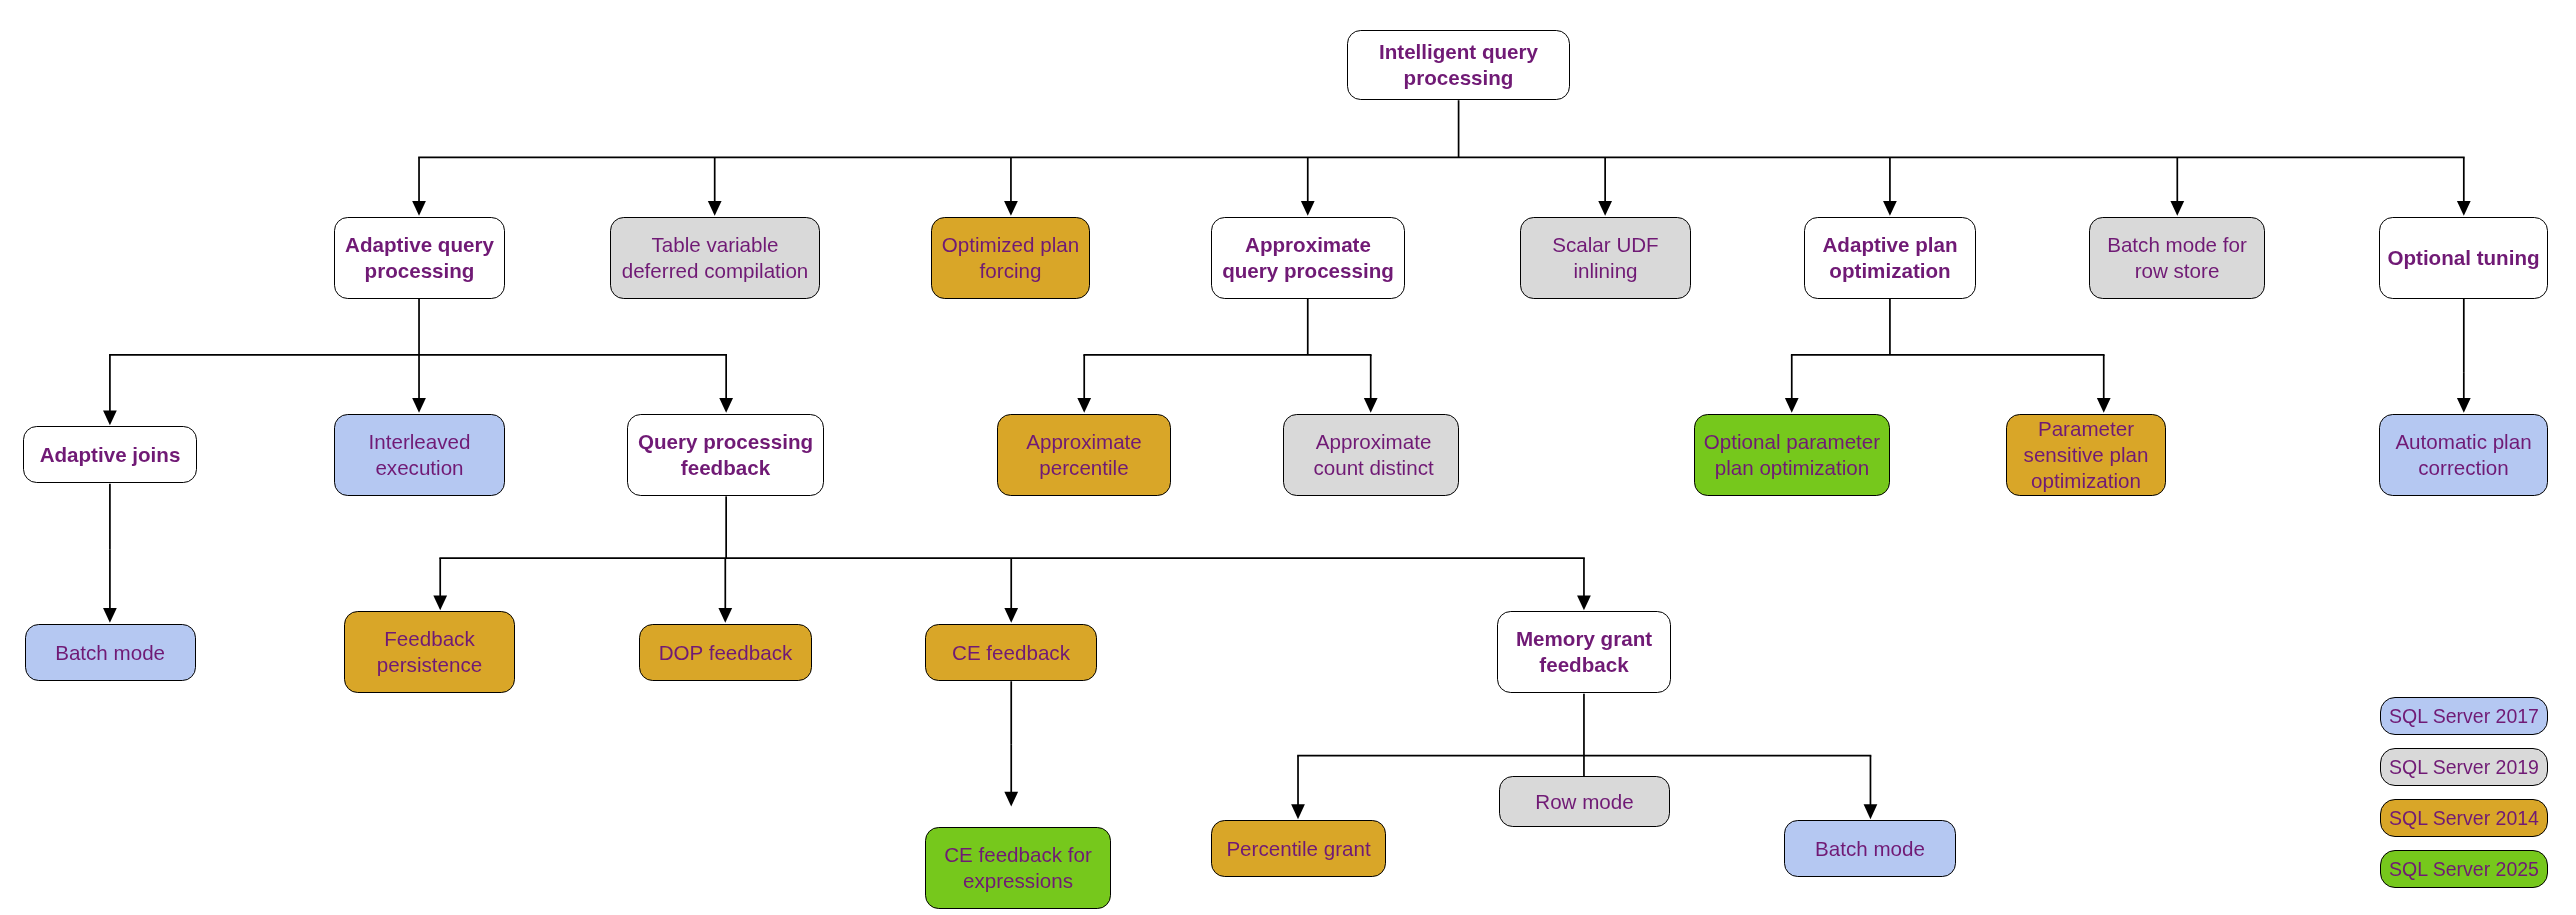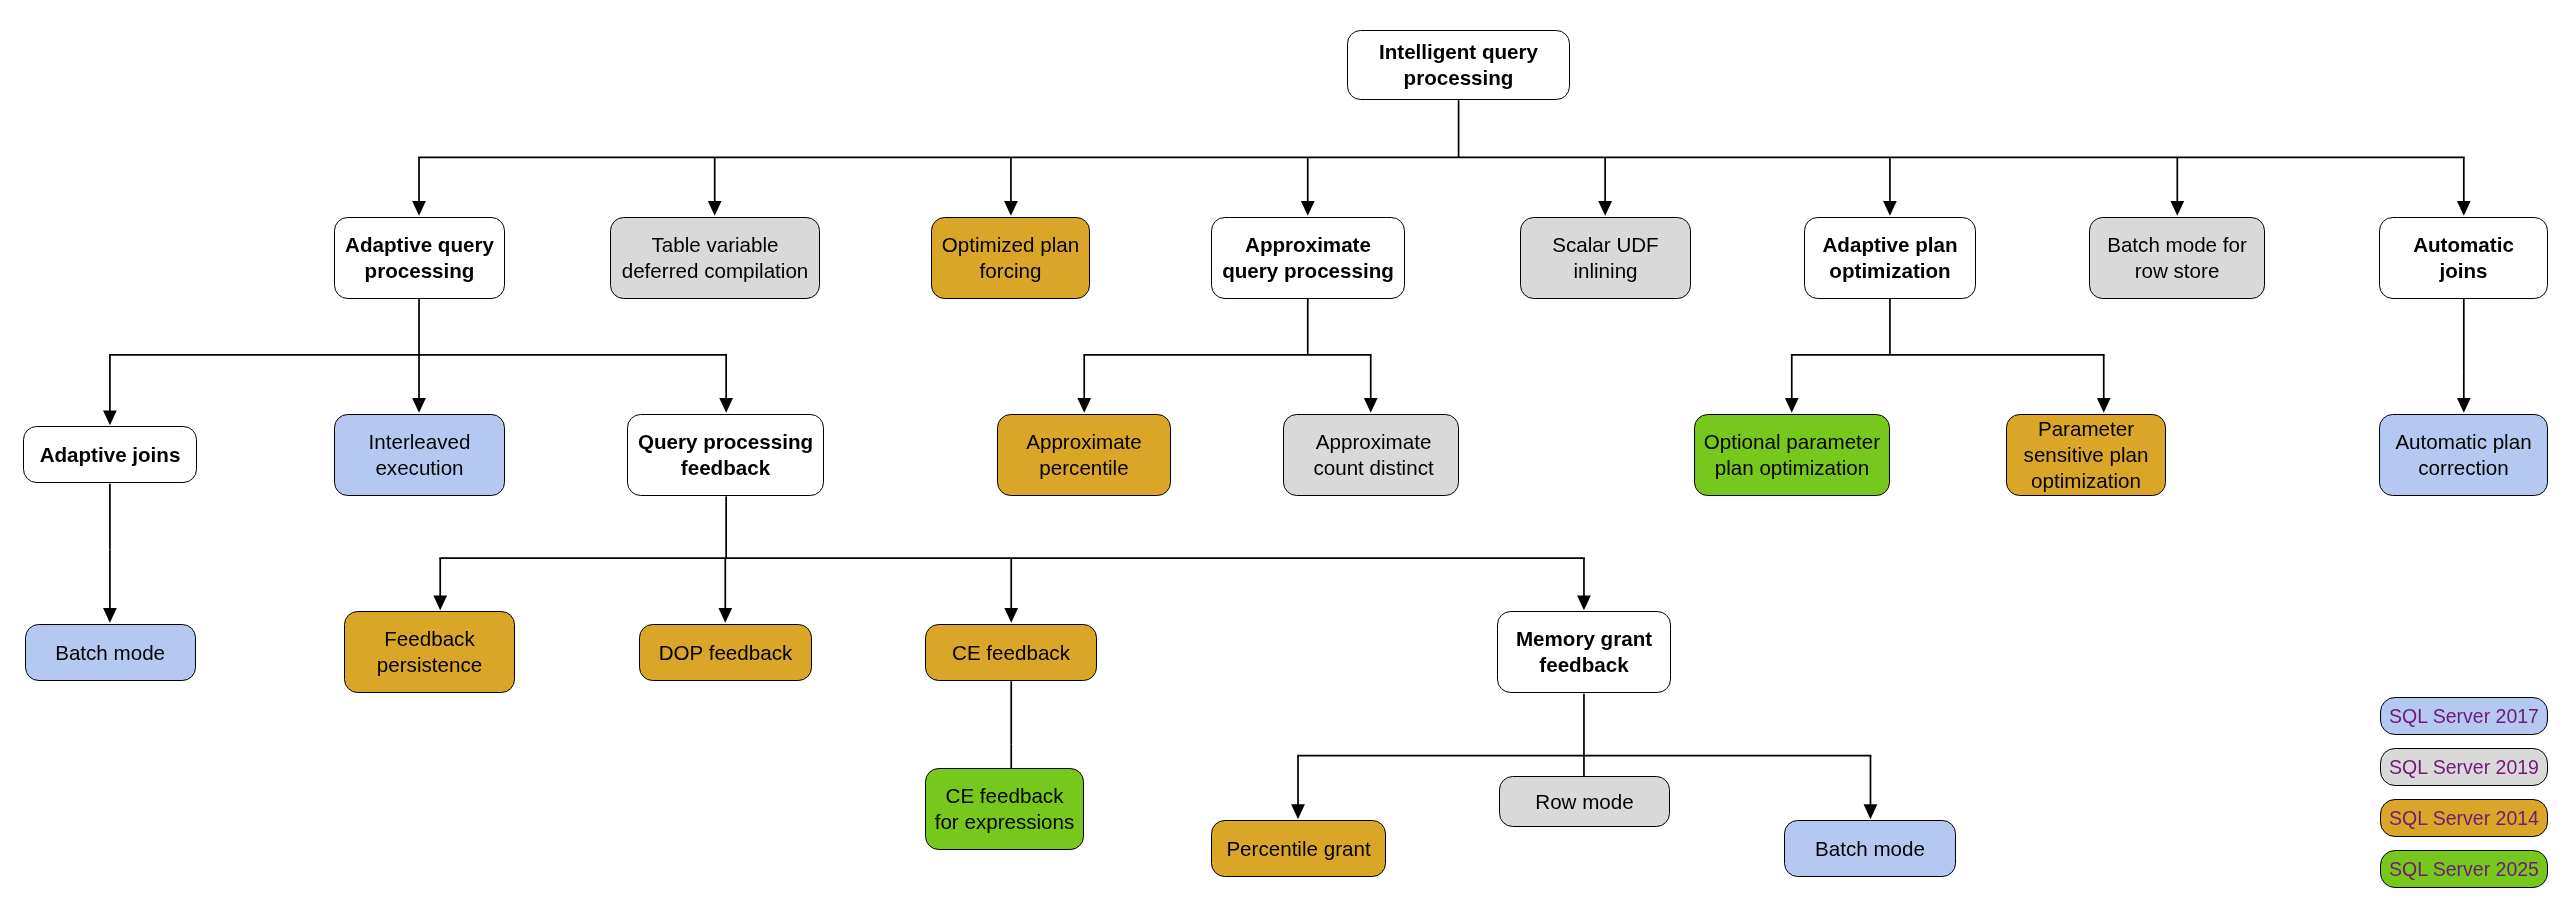--- a/index.html
+++ b/index.html
@@ -26,21 +26,21 @@
     box-sizing: border-box;
     display: flex;
     align-items: center;
     justify-content: center;
     text-align: center;
     border: 1.7px solid #000000;
     border-radius: 13.7px;
     font-size: 20.6px;
     line-height: 1.26;
     padding: 0 6.9px;
-    color: #000000;
+    color: #701a75;
     background: #ffffff;
   }
   .node--hub {
     font-weight: 700;
   }
   .legend-pill {
     position: absolute;
     box-sizing: border-box;
     display: flex;
     align-items: center;
@@ -125,35 +125,35 @@
     </svg>
 
 <div class="node node--hub" style="left: 1347px; top: 30px; width: 223px; height: 70px; background: rgb(255, 255, 255);">Intelligent query processing</div>
     <div class="node node--hub" style="left: 334px; top: 217px; width: 171px; height: 82px; background: rgb(255, 255, 255);">Adaptive query processing</div>
     <div class="node" style="left: 610px; top: 217px; width: 210px; height: 82px; background: rgb(217, 217, 217);">Table variable deferred compilation</div>
     <div class="node" style="left: 931px; top: 217px; width: 159px; height: 82px; background: rgb(217, 166, 40);">Optimized plan forcing</div>
     <div class="node node--hub" style="left: 1211px; top: 217px; width: 194px; height: 82px; background: rgb(255, 255, 255);">Approximate query processing</div>
     <div class="node" style="left: 1520px; top: 217px; width: 171px; height: 82px; background: rgb(217, 217, 217);">Scalar UDF inlining</div>
     <div class="node node--hub" style="left: 1804px; top: 217px; width: 172px; height: 82px; background: rgb(255, 255, 255);">Adaptive plan optimization</div>
     <div class="node" style="left: 2089px; top: 217px; width: 176px; height: 82px; background: rgb(217, 217, 217);">Batch mode for row store</div>
-    <div class="node node--hub" style="left: 2379px; top: 217px; width: 169px; height: 82px; background: rgb(255, 255, 255);">Automatic joins</div>
+    <div class="node node--hub" style="left: 2379px; top: 217px; width: 169px; height: 82px; background: rgb(255, 255, 255);">Optional tuning</div>
     <div class="node node--hub" style="left: 23px; top: 426px; width: 174px; height: 57px; background: rgb(255, 255, 255);">Adaptive joins</div>
     <div class="node" style="left: 334px; top: 414px; width: 171px; height: 82px; background: rgb(181, 200, 242);">Interleaved execution</div>
     <div class="node node--hub" style="left: 627px; top: 414px; width: 197px; height: 82px; background: rgb(255, 255, 255);">Query processing feedback</div>
     <div class="node" style="left: 997px; top: 414px; width: 174px; height: 82px; background: rgb(217, 166, 40);">Approximate percentile</div>
     <div class="node" style="left: 1283px; top: 414px; width: 176px; height: 82px; background: rgb(217, 217, 217); padding-left: 12px;">Approximate count distinct</div>
     <div class="node" style="left: 1694px; top: 414px; width: 196px; height: 82px; background: rgb(118, 200, 28);">Optional parameter plan optimization</div>
     <div class="node" style="left: 2006px; top: 414px; width: 160px; height: 82px; background: rgb(217, 166, 40);">Parameter sensitive plan optimization</div>
     <div class="node" style="left: 2379px; top: 414px; width: 169px; height: 82px; background: rgb(181, 200, 242);">Automatic plan correction</div>
     <div class="node" style="left: 24.6px; top: 624px; width: 171px; height: 57px; background: rgb(181, 200, 242);">Batch mode</div>
     <div class="node" style="left: 344px; top: 611px; width: 171px; height: 82px; background: rgb(217, 166, 40);">Feedback persistence</div>
     <div class="node" style="left: 639px; top: 624px; width: 173px; height: 57px; background: rgb(217, 166, 40);">DOP feedback</div>
     <div class="node" style="left: 925px; top: 624px; width: 172px; height: 57px; background: rgb(217, 166, 40);">CE feedback</div>
     <div class="node node--hub" style="left: 1497px; top: 611px; width: 174px; height: 82px; background: rgb(255, 255, 255);">Memory grant feedback</div>
-    <div class="node" style="left: 925px; top: 768px; width: 159px; height: 82px; background: rgb(118, 200, 28);">CE feedback for expressions</div>
+    <div class="node" style="left: 925px; top: 827px; width: 186px; height: 82px; background: rgb(118, 200, 28);">CE feedback for expressions</div>
     <div class="node" style="left: 1211px; top: 820px; width: 175px; height: 57px; background: rgb(217, 166, 40);">Percentile grant</div>
     <div class="node" style="left: 1499px; top: 776px; width: 171px; height: 51px; background: rgb(217, 217, 217);">Row mode</div>
     <div class="node" style="left: 1784px; top: 820px; width: 172px; height: 57px; background: rgb(181, 200, 242);">Batch mode</div>
     <div class="legend-pill" style="left: 2380px; top: 697px; width: 168px; height: 38px; background: rgb(181, 200, 242);">SQL Server 2017</div>
     <div class="legend-pill" style="left: 2380px; top: 748px; width: 168px; height: 38px; background: rgb(217, 217, 217);">SQL Server 2019</div>
     <div class="legend-pill" style="left: 2380px; top: 799px; width: 168px; height: 38px; background: rgb(217, 166, 40);">SQL Server 2014</div>
     <div class="legend-pill" style="left: 2380px; top: 850px; width: 168px; height: 38px; background: rgb(118, 200, 28);">SQL Server 2025</div>
   </div>
 
 

